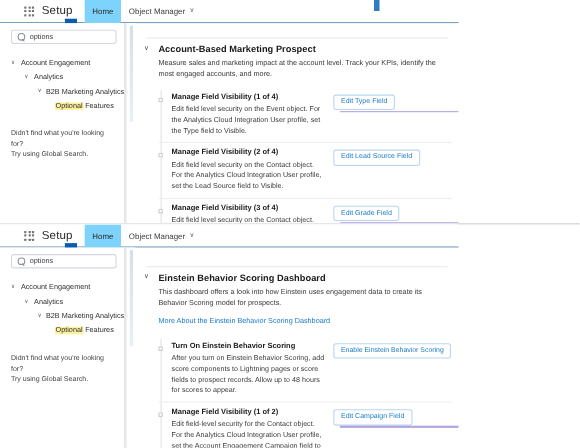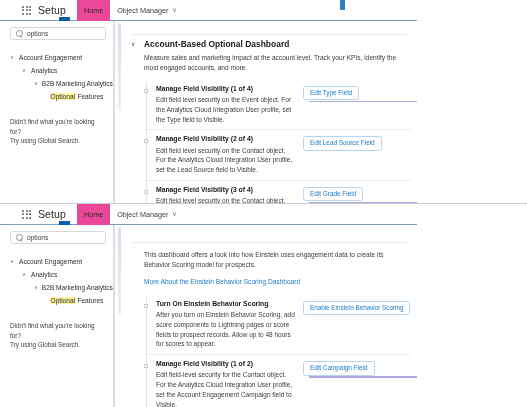--- a/index.html
+++ b/index.html
@@ -52,21 +52,21 @@
   .tab {
     font-size: 7.2px;
     color: #3c3c3c;
     padding: 4px 7px 4px 7px;
     position: relative;
     height: 21px;
     display: flex;
     align-items: center;
     white-space: nowrap;
   }
-  .tab.active { background: #ec4899; color: #2b2826; justify-content: center; }
+  .tab.active { background: #7dd3fc; color: #2b2826; justify-content: center; }
   .chev { margin-left: 4px; font-size: 6px; color:#5c6a78; line-height:1; }
 
   .hdr-accent {
     position: absolute;
     left: 59px; bottom: -1.5px;
     width: 11px; height: 4.5px;
     background: #0b5cab;
   }
 
   
@@ -367,21 +367,21 @@
       </div>
 
       <div class="content">
 
 
         <div class="hr"></div>
 
         <div class="section">
           <div class="sec-head">
             <span class="sec-chev">∨</span>
-            <span class="sec-title">Account-Based Optional Dashboard</span>
+            <span class="sec-title">Account-Based Marketing Prospect</span>
           </div>
           <div class="sec-desc">Measure sales and marketing impact at the account level. Track your KPIs, identify the most engaged accounts, and more.</div>
 
           <div class="steps">
             <div class="rail"></div>
 
             <div class="step">
               <span class="marker"></span>
               <div class="step-main">
                 <div class="step-title">Manage Field Visibility (1 of 4)</div>
@@ -486,20 +486,24 @@
 
       <div class="gutter">
         <div class="track"></div>
       </div>
 
       <div class="content">
         <div class="spacer-sm"></div>
         <div class="hr"></div>
 
         <div class="section">
+          <div class="sec-head">
+            <span class="sec-chev">∨</span>
+            <span class="sec-title">Einstein Behavior Scoring Dashboard</span>
+          </div>
           <div class="sec-desc">This dashboard offers a look into how Einstein uses engagement data to create its Behavior Scoring model for prospects.</div>
           <a class="sec-link">More About the Einstein Behavior Scoring Dashboard</a>
 
           <div class="steps">
             <div class="rail"></div>
 
             <div class="step">
               <span class="marker"></span>
               <div class="step-main">
                 <div class="step-title">Turn On Einstein Behavior Scoring</div>

